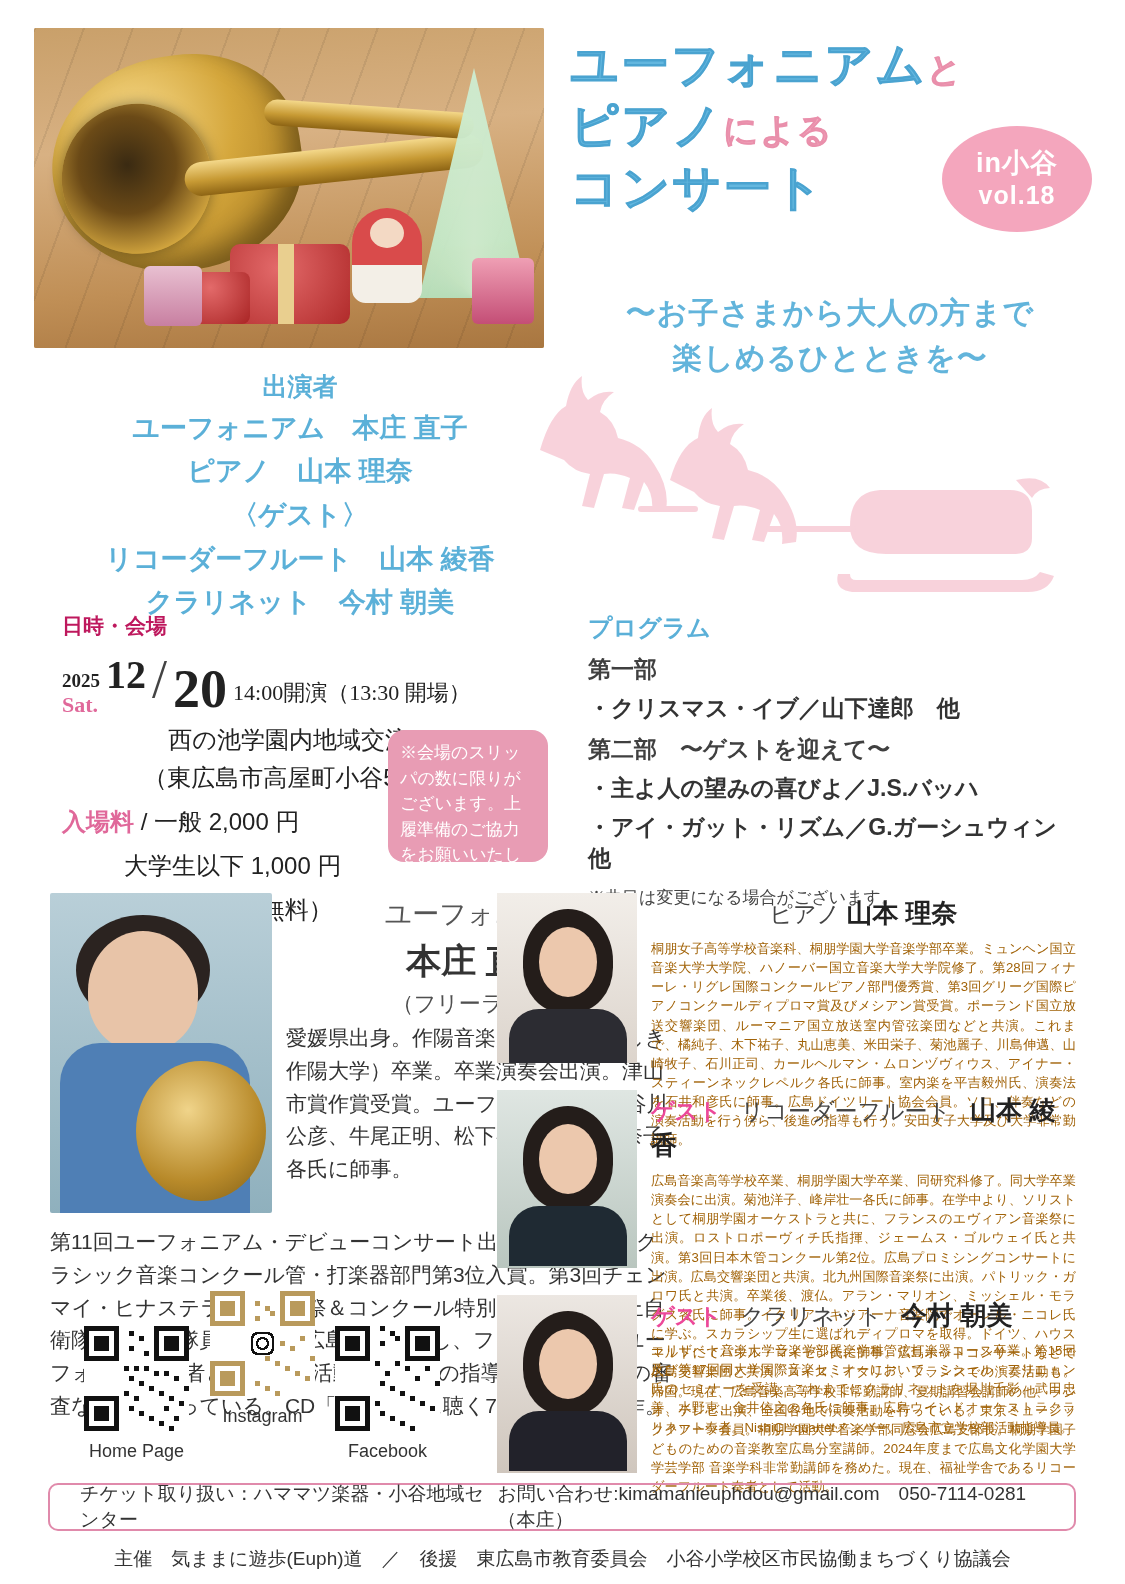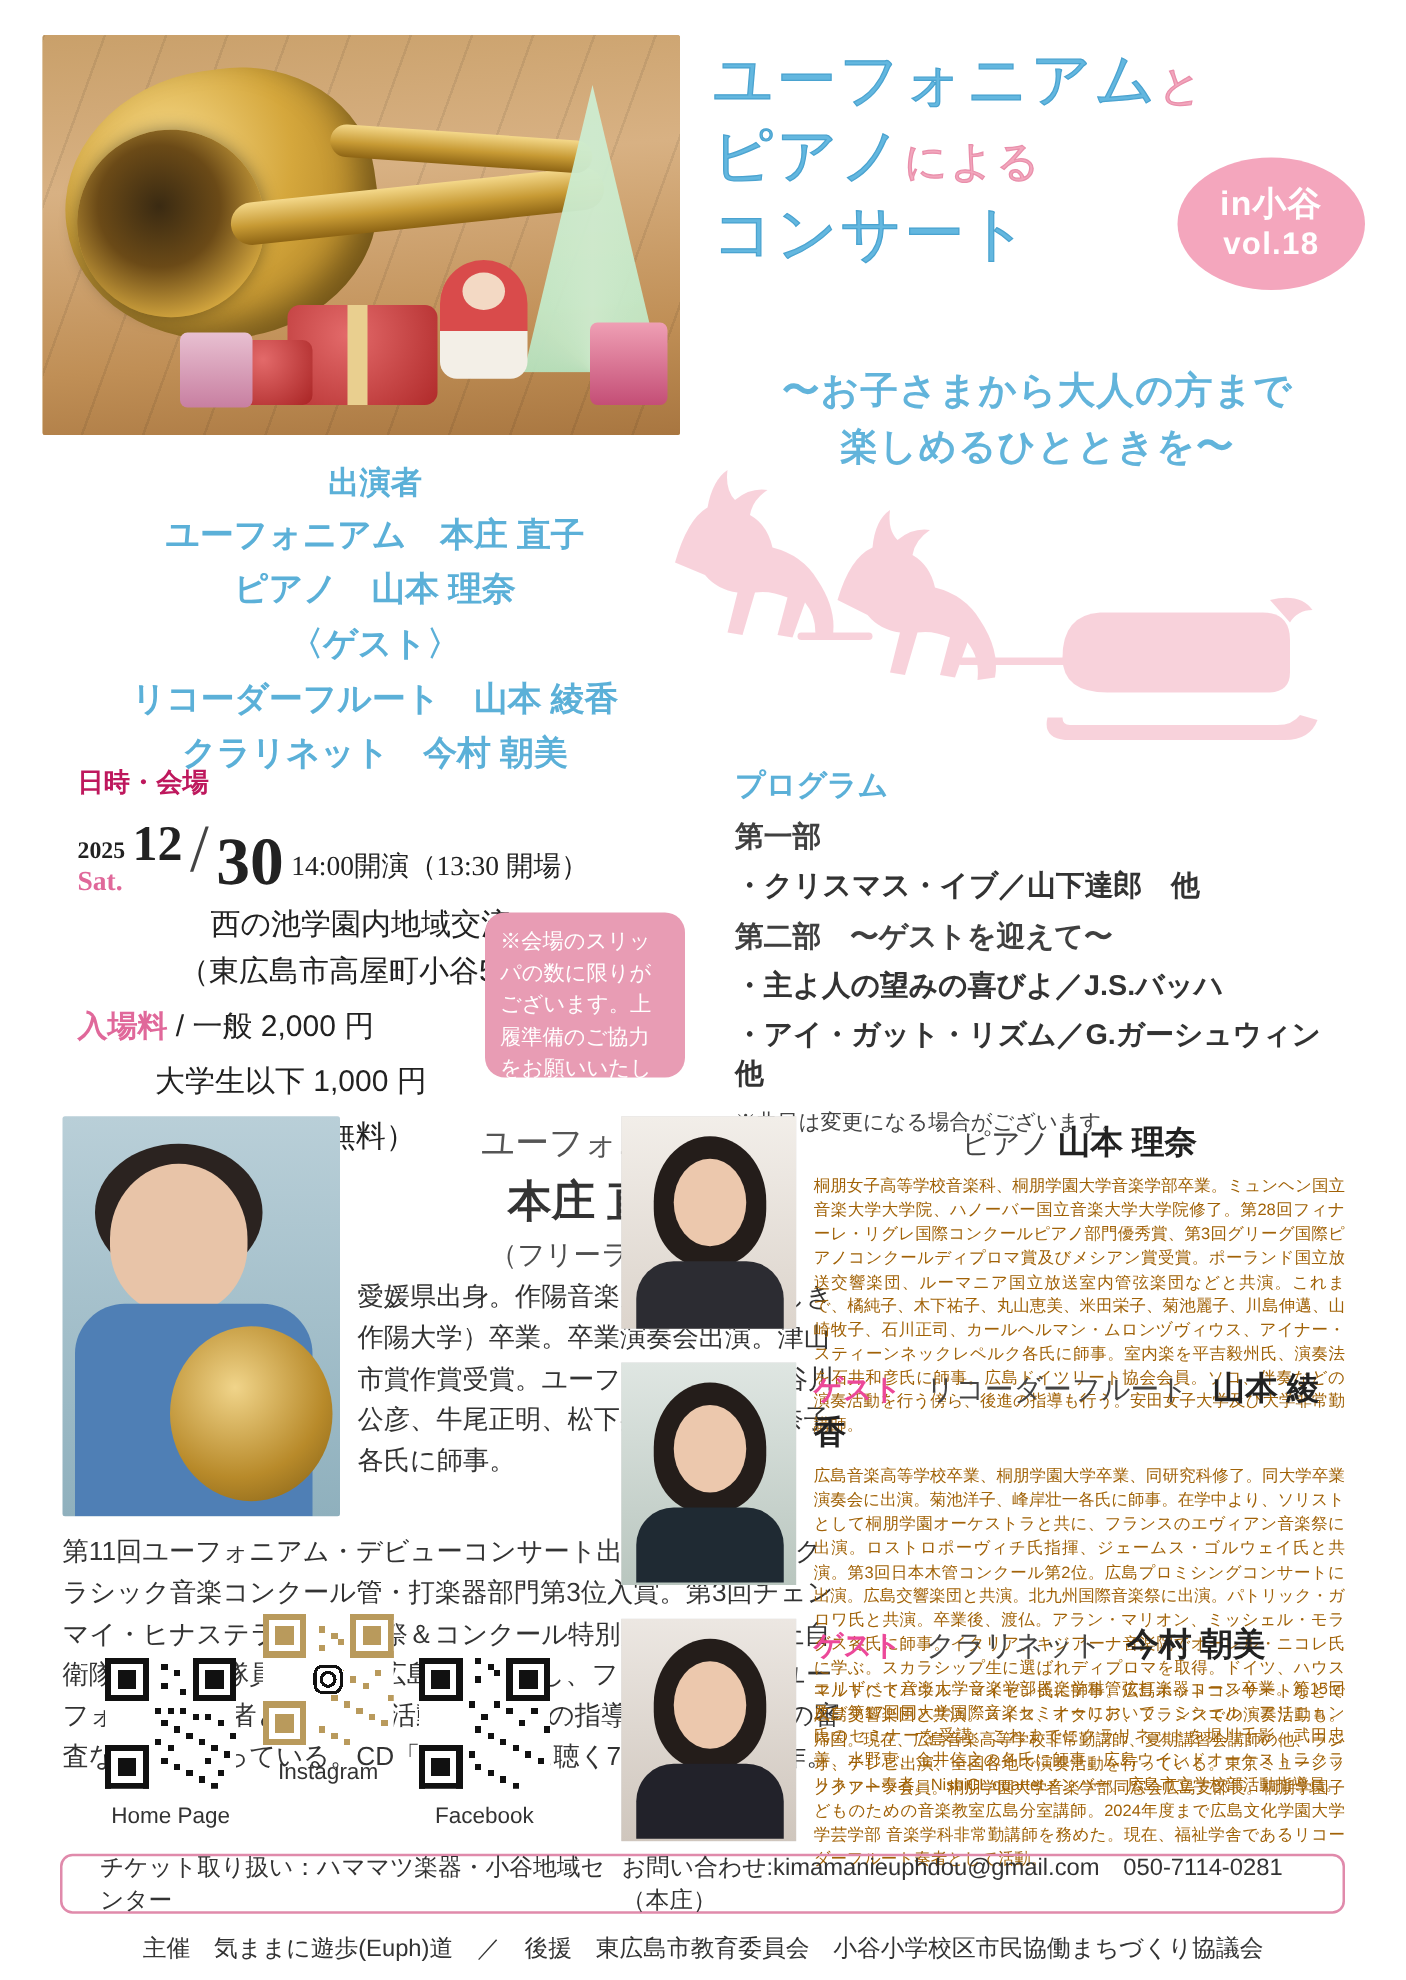--- a/index.html
+++ b/index.html
@@ -84,21 +84,21 @@
   }
   .candle-r{
     position:absolute;left:438px;top:230px;width:62px;height:66px;border-radius:6px;
     background:linear-gradient(#ef9fb4,#c44e76);
   }
 
   
   .title-wrap{position:absolute;left:570px;top:34px;width:530px;}
   .title-line{
     font-family:"DejaVu Sans", sans-serif;
-    font-size:48px;letter-spacing:2px;font-weight:400;
+    font-size:48px;letter-spacing:2px;font-weight:700;
     color:#63b7df;
     -webkit-text-stroke:1px #4aa3d0;
     line-height:1.28;
   }
   .title-line .pink{color:#f2a7bd;-webkit-text-stroke:1px #e98fab;}
   .title-line .sm{font-size:34px;}
   .badge{
     position:absolute;right:8px;top:92px;width:150px;height:106px;border-radius:50%;
     background:#f4a6bd;color:#fff;display:flex;flex-direction:column;
     align-items:center;justify-content:center;font-weight:700;
@@ -275,21 +275,21 @@
     <div>クラリネット　今村 朝美</div>
   </div>
 
   <div class="dv">
     <div class="lbl">日時・会場</div>
     <div style="position:relative;font-family:Liberation Serif, serif;">
       <div class="dateline">
         <span class="yr">2025</span>
         <span class="mo">12</span>
         <span class="slash">/</span>
-        <span class="day">30</span>
+        <span class="day">20</span>
         <span class="time">14:00開演（13:30 開場）</span>
       </div>
       <div class="sat">Sat.</div>
     </div>
     <div class="venue">西の池学園内地域交流ホーム</div>
     <div class="venue">（東広島市高屋町小谷5001-5）</div>
     <div class="fee">
       <span class="pink">入場料</span>
       <span>/ 一般 2,000 円</span>
     </div>

